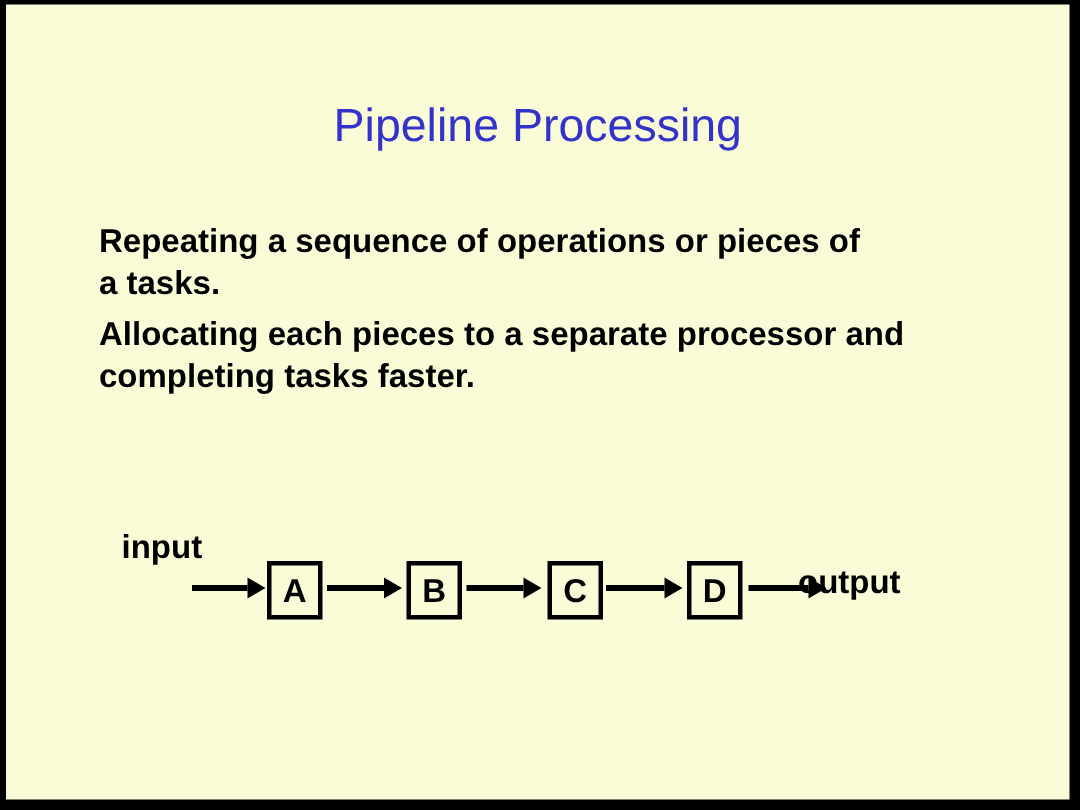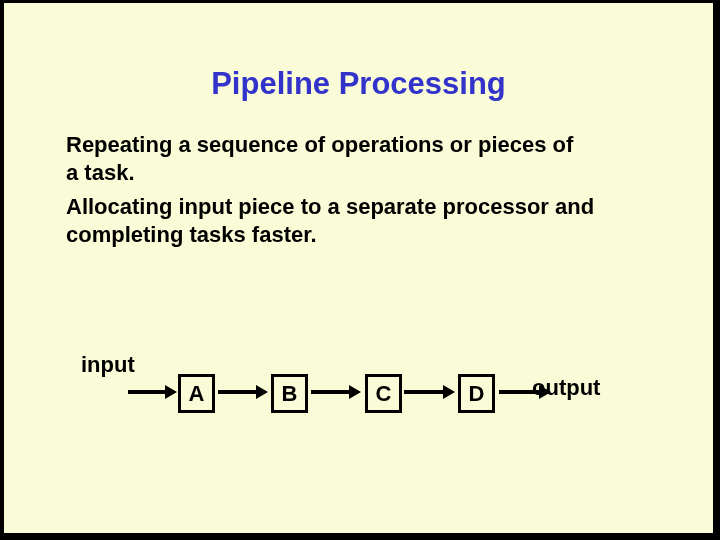--- a/index.html
+++ b/index.html
@@ -20,32 +20,33 @@
     background: var(--c-background, #F9FCD6);
   }
   .title {
     position: absolute;
     left: 0;
     top: 63px;
     width: 100%;
     margin: 0;
     text-align: center;
     font-size: 31px;
-    font-weight: bold;
+    font-weight: normal;
     color: var(--c-title, #3333CC);
     letter-spacing: 0px;
   }
   .para {
     position: absolute;
     left: 62px;
     width: 610px;
     font-size: 22px;
     font-weight: bold;
     color: var(--c-text, #000000);
     line-height: 28px;
+    margin-top: 16px;
   }
   .p1 { top: 128px; }
   .p2 { top: 190px; }
   .diagram-label {
     position: absolute;
     font-size: 22px;
     font-weight: bold;
     color: var(--c-text, #000000);
     line-height: 28px;
     white-space: nowrap;
@@ -95,25 +96,25 @@
 </style>
 </head>
 <body>
 
 <div class="slide">
 
   <h1 class="title">Pipeline Processing</h1>
 
   <div class="para p1">
     <div>Repeating a sequence of operations or pieces of</div>
-    <div>a task.</div>
+    <div>a tasks.</div>
   </div>
 
   <div class="para p2">
-    <div>Allocating input piece to a separate processor and</div>
+    <div>Allocating each pieces to a separate processor and</div>
     <div>completing tasks faster.</div>
   </div>
 
   <div>
 
     <span class="diagram-label lbl-input">input</span>
 
     <div class="arrow arrow-1"></div>
 
     <div class="stage-box box-a">A</div>

